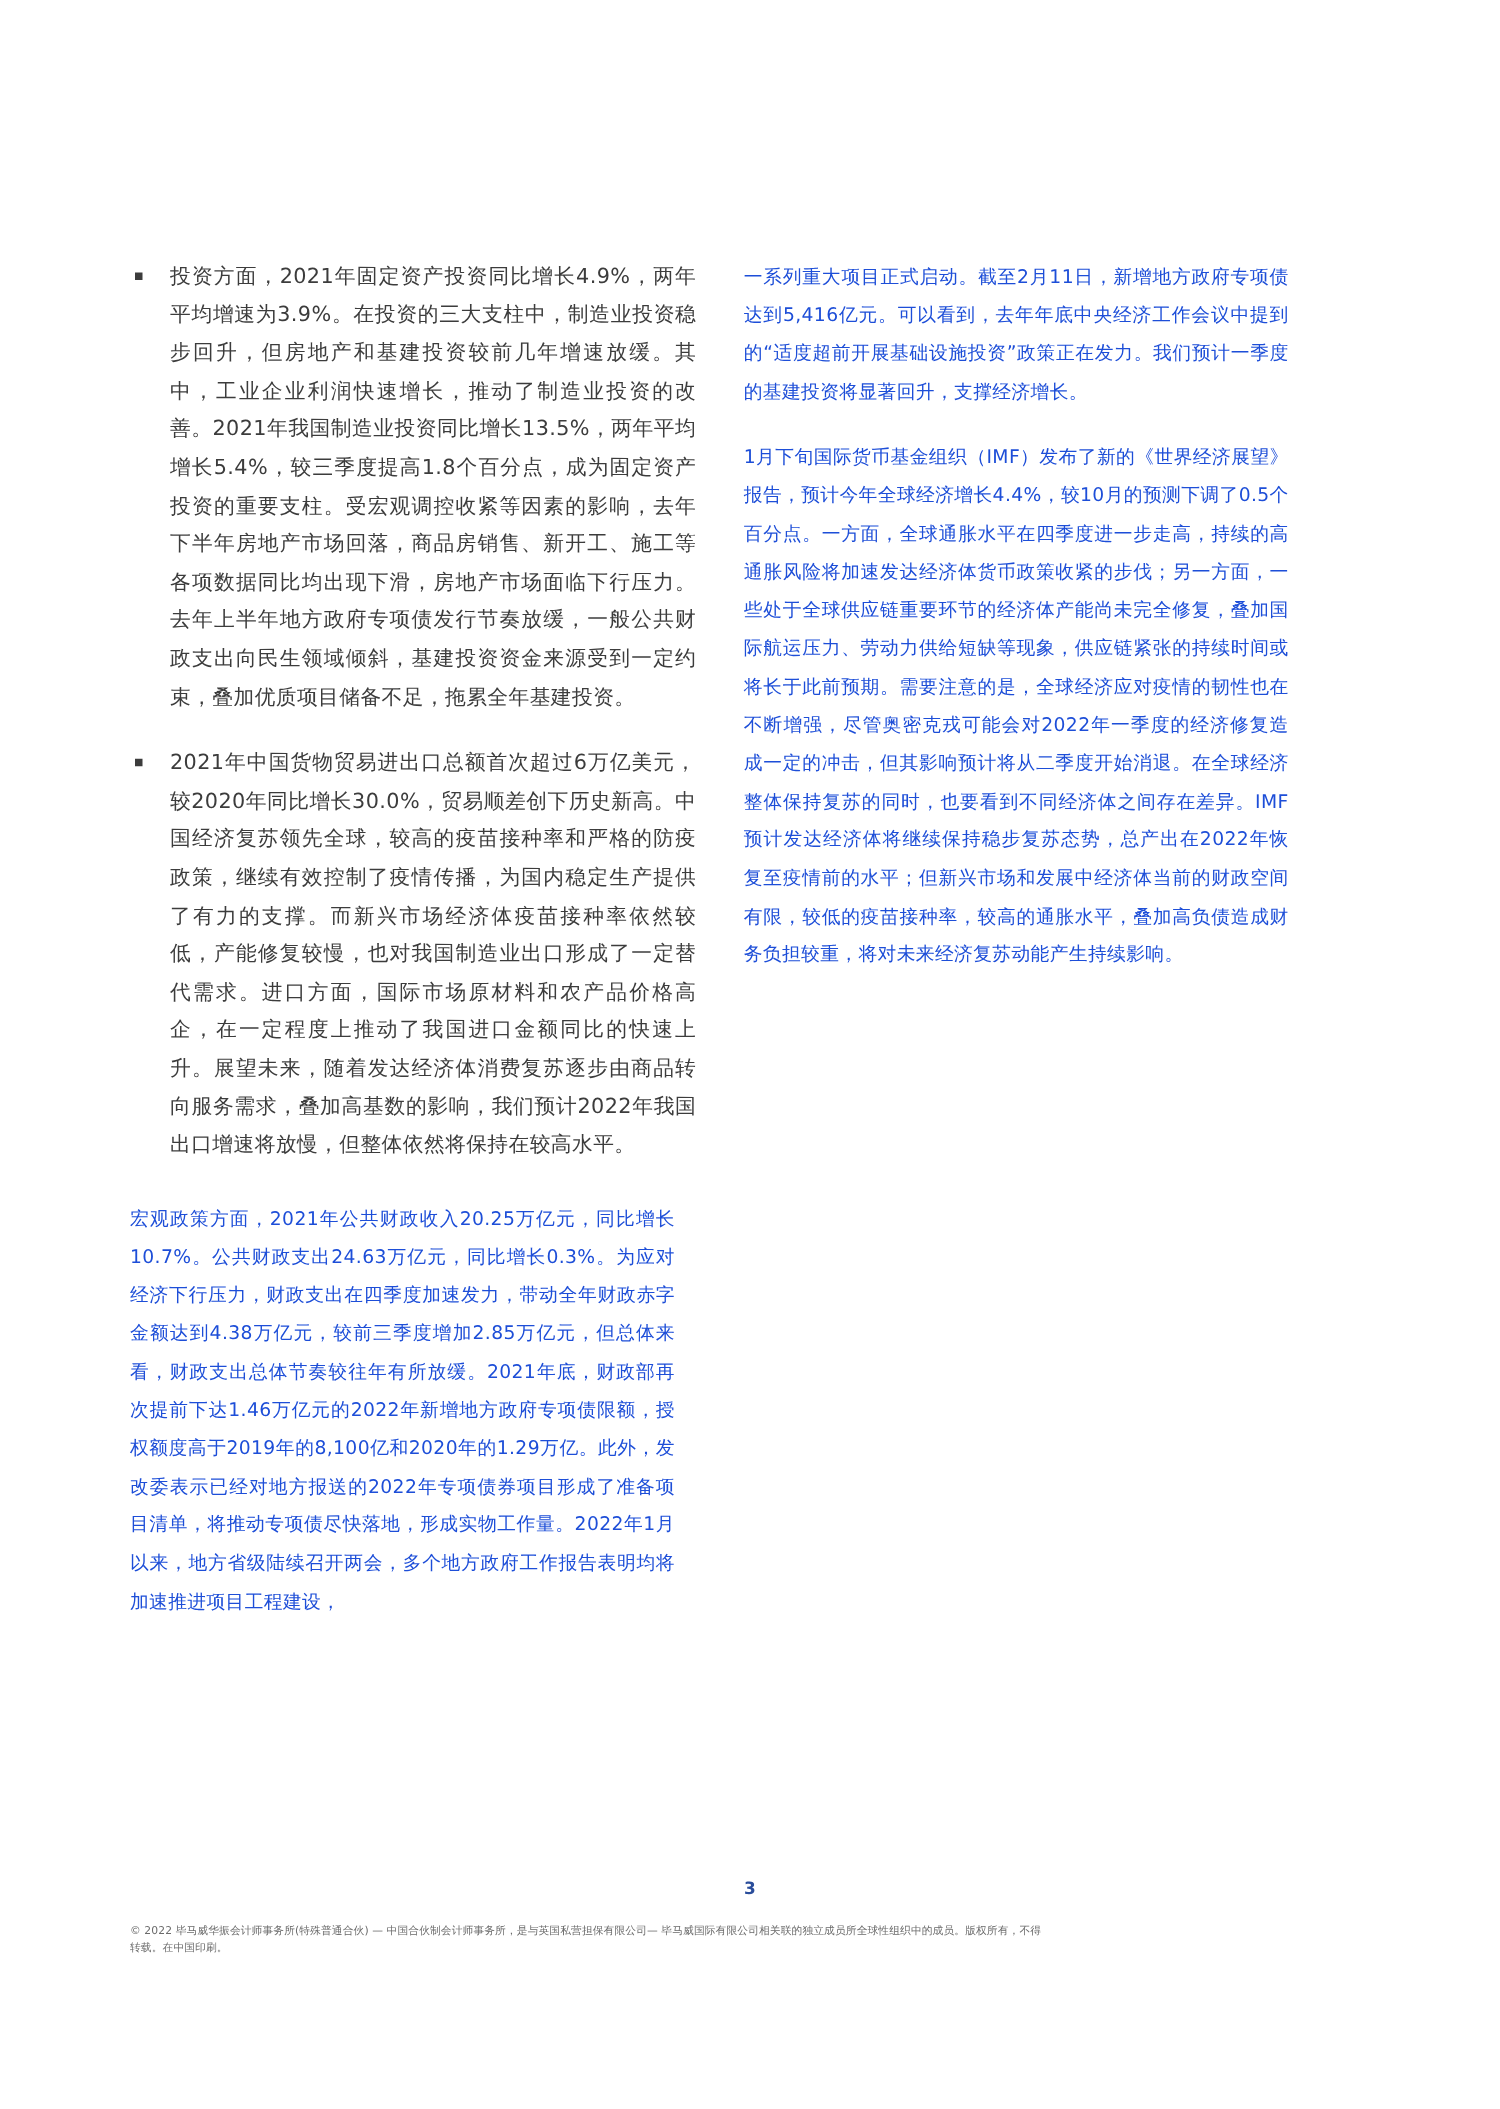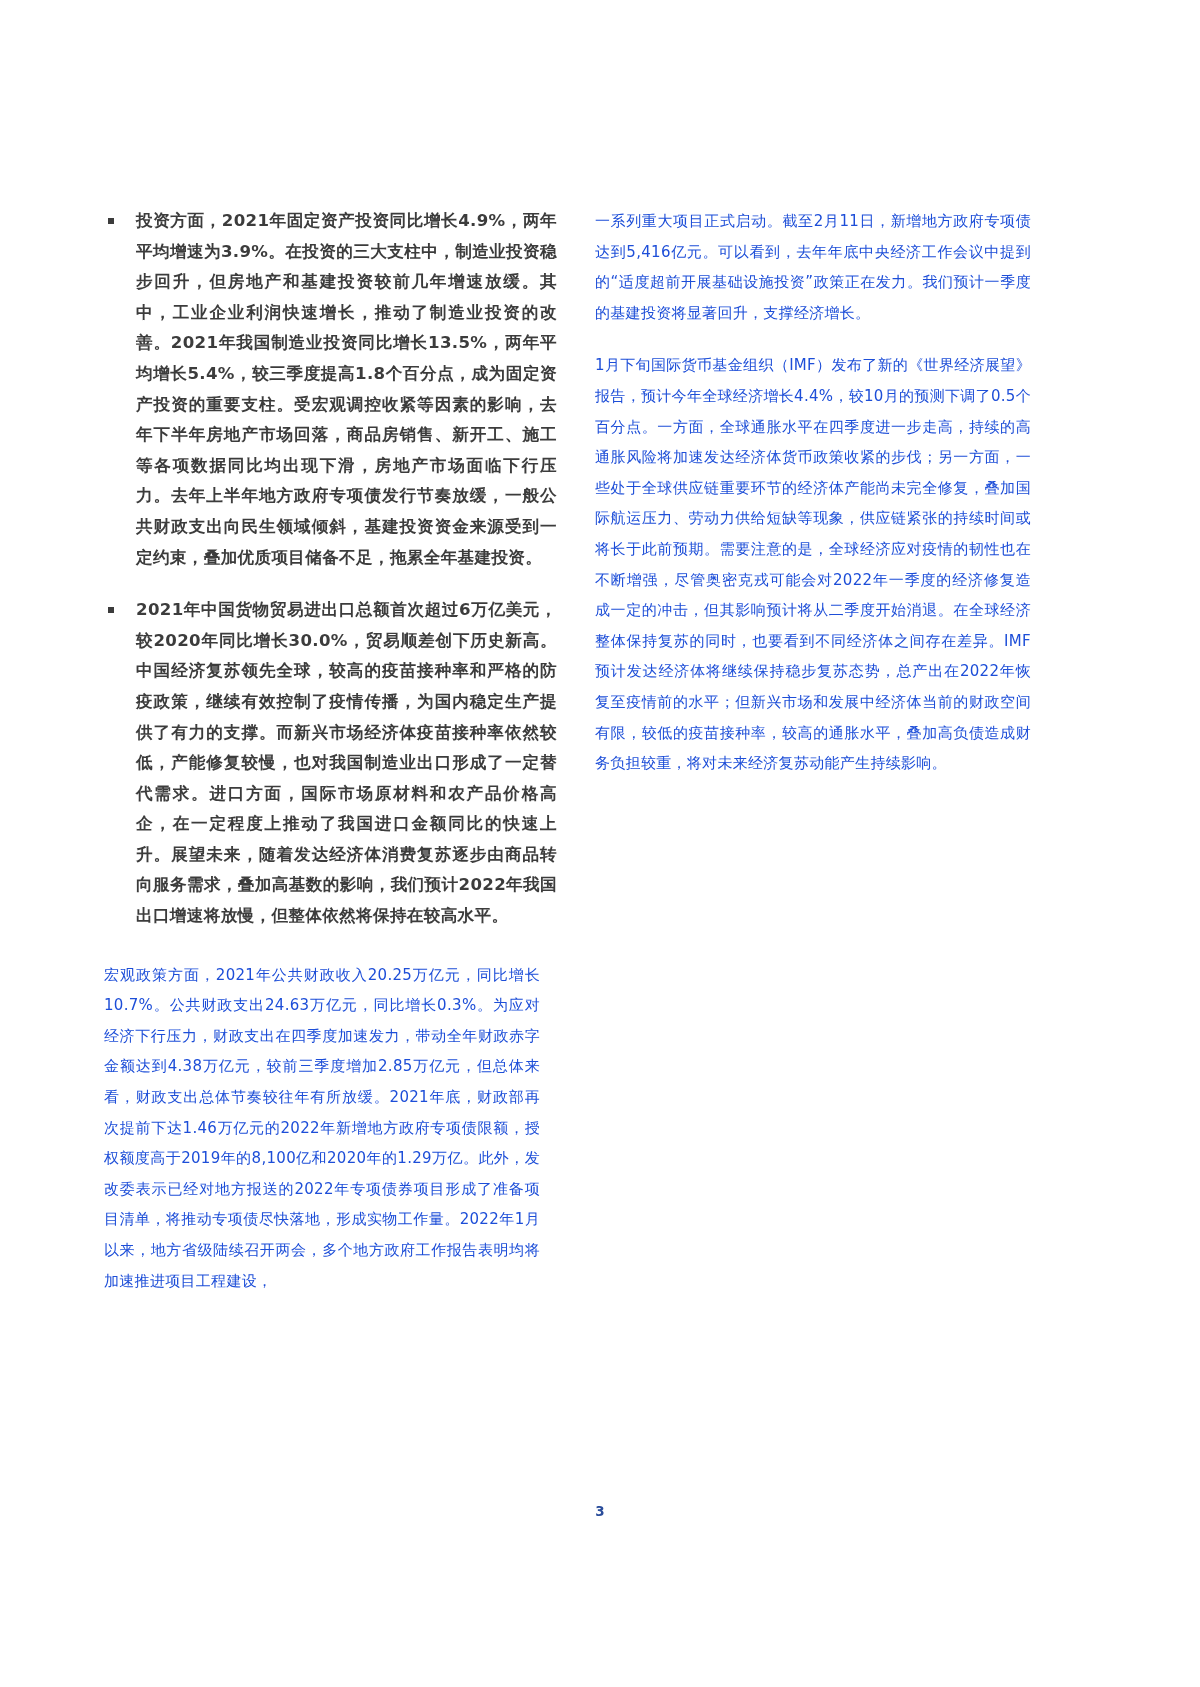--- a/index.html
+++ b/index.html
@@ -67,21 +67,21 @@
     background: #3c3c3c;
   }
 
   .bullet-text {
     font-size: 16.6px;
     line-height: 30.6px;
     letter-spacing: 0.02em;
     text-align: justify;
     text-justify: inter-character;
     color: #3c3c3c;
-    font-weight: 700;
+    font-weight: 400;
   }
 
   .spacer-sm { height: 6px; }
 
   
   .page-number {
     position: absolute;
     left: 0;
     top: 1503px;
     width: 1200px;
@@ -139,14 +139,18 @@
 
 
       <p class="para">1月下旬国际货币基金组织（IMF）发布了新的《世界经济展望》报告，预计今年全球经济增长4.4%，较10月的预测下调了0.5个百分点。一方面，全球通胀水平在四季度进一步走高，持续的高通胀风险将加速发达经济体货币政策收紧的步伐；另一方面，一些处于全球供应链重要环节的经济体产能尚未完全修复，叠加国际航运压力、劳动力供给短缺等现象，供应链紧张的持续时间或将长于此前预期。需要注意的是，全球经济应对疫情的韧性也在不断增强，尽管奥密克戎可能会对2022年一季度的经济修复造成一定的冲击，但其影响预计将从二季度开始消退。在全球经济整体保持复苏的同时，也要看到不同经济体之间存在差异。IMF预计发达经济体将继续保持稳步复苏态势，总产出在2022年恢复至疫情前的水平；但新兴市场和发展中经济体当前的财政空间有限，较低的疫苗接种率，较高的通胀水平，叠加高负债造成财务负担较重，将对未来经济复苏动能产生持续影响。</p>
 
     </div>
 
   </div>
 
   <div class="page-number">3</div>
 
+  <div class="copyright">
+    <span>© 2022 毕马威华振会计师事务所(特殊普通合伙) — 中国合伙制会计师事务所，是与英国私营担保有限公司— 毕马威国际有限公司相关联的独立成员所全球性组织中的成员。版权所有，不得</span>
+    <span class="line2">转载。在中国印刷。</span>
+  </div>
 
 </div>
 
 </body></html>

